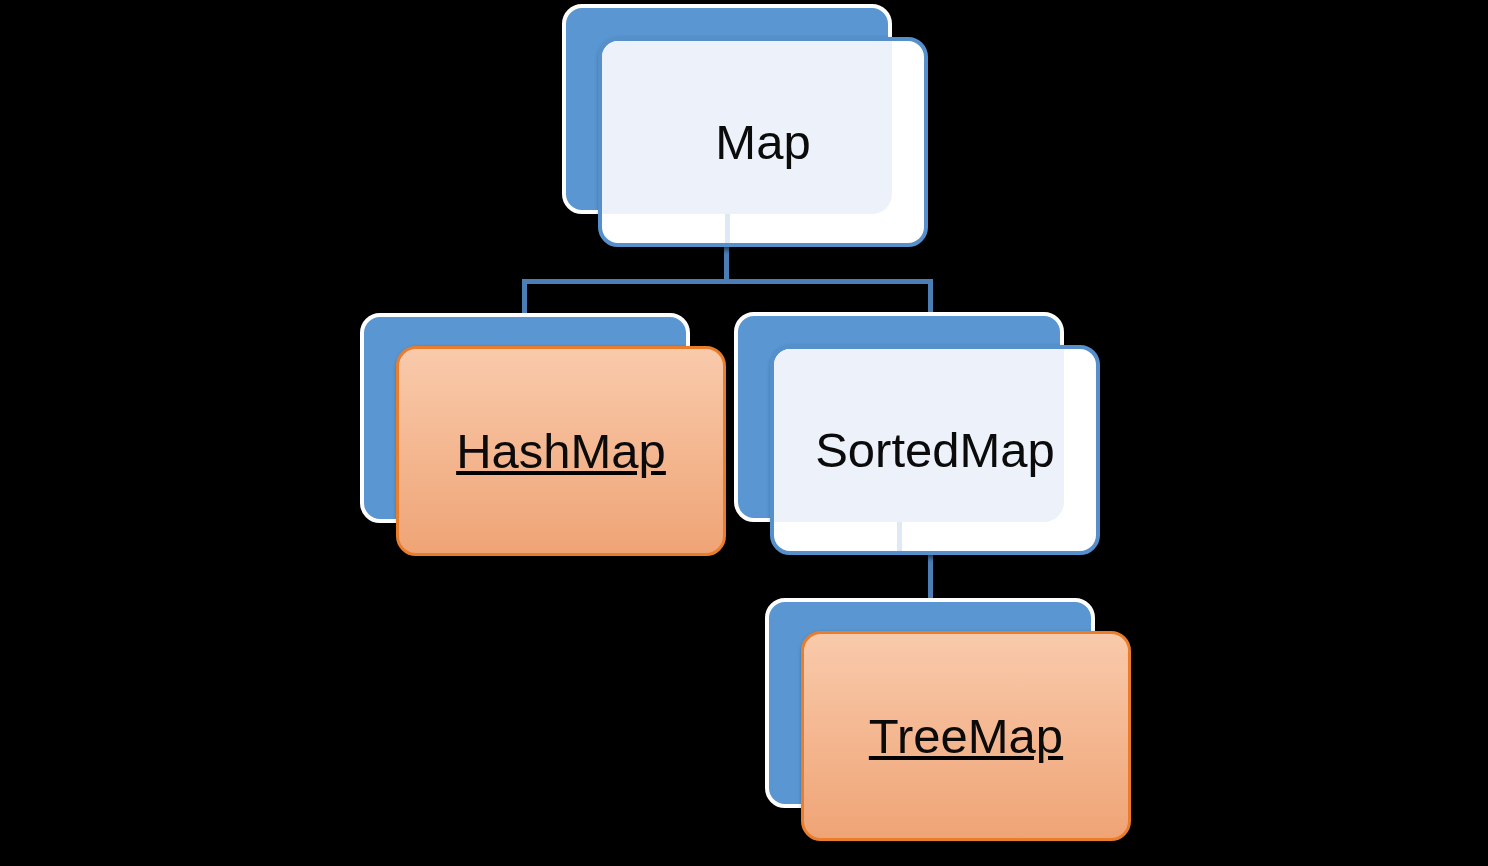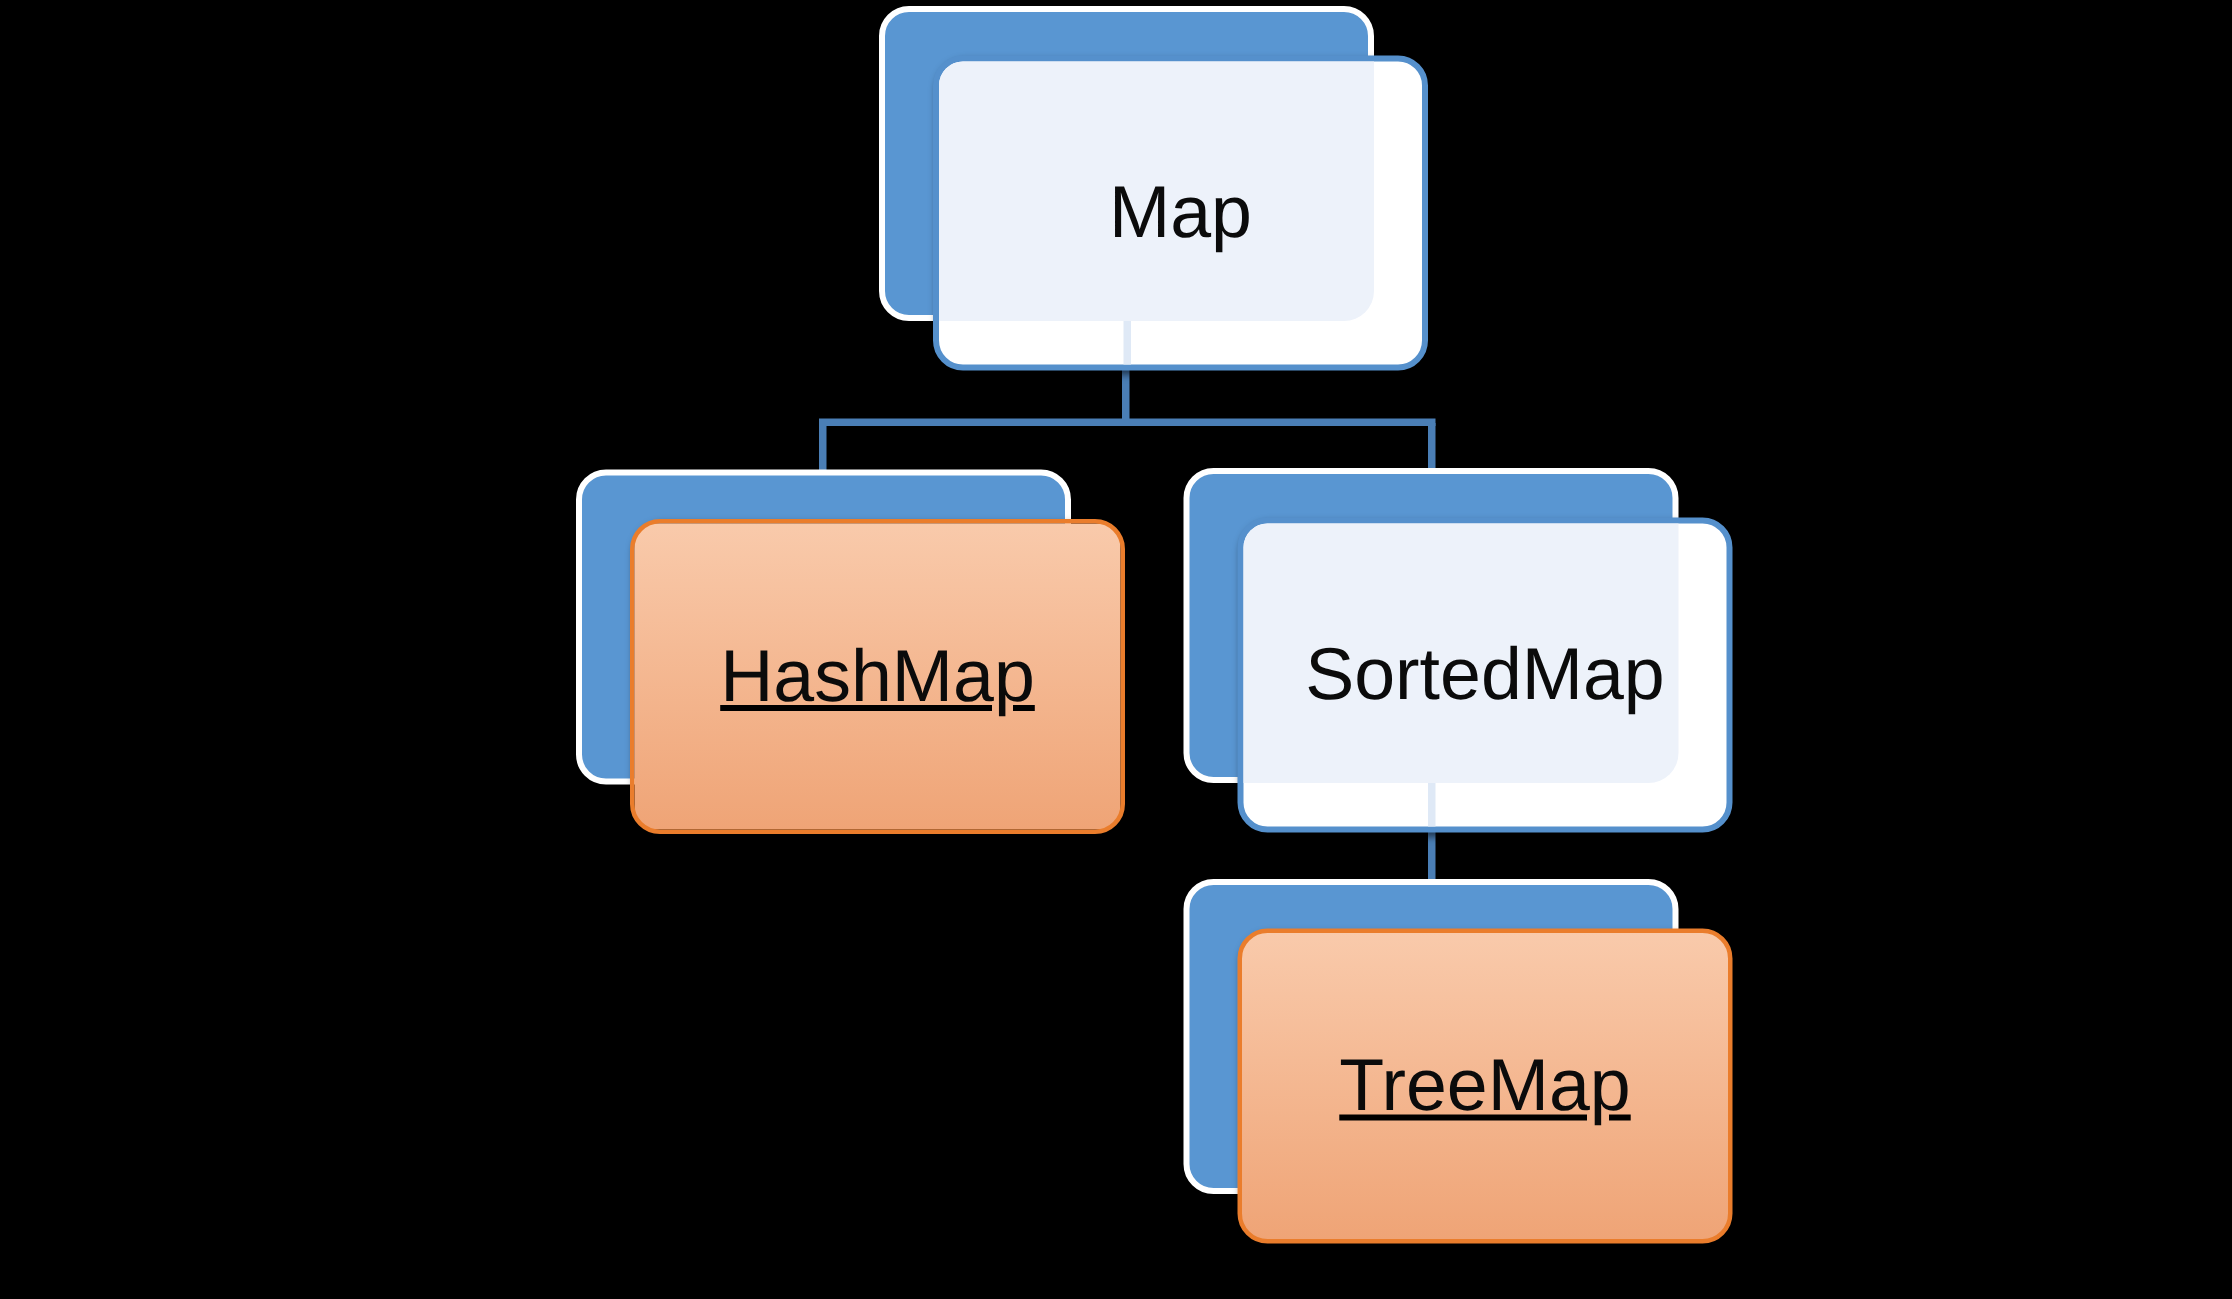--- a/index.html
+++ b/index.html
@@ -10,43 +10,42 @@
     width: 1488px;
     height: 866px;
     background: var(--background, #000000);
     position: relative;
     overflow: hidden;
     font-family: "Liberation Sans", sans-serif;
   }
   .canvas {
     position: absolute;
     inset: 0;
-    margin-left: 24px;
   }
   
   .edge {
     position: absolute;
     background: var(--connector, #4a7eb5);
   }
   .e-map-stem    { left: 724px; top: 244px; width: 5px;   height: 38px; }
   .e-hbar        { left: 522px; top: 279px; width: 411px; height: 5px;  }
   .e-left-drop   { left: 522px; top: 282px; width: 5px;   height: 35px; }
   .e-right-drop  { left: 928px; top: 282px; width: 5px;   height: 33px; }
   .e-tree-stem   { left: 928px; top: 552px; width: 5px;   height: 70px; }
 
   
   .node {
     position: absolute;
     width: 366px;
     height: 243px;
   }
   .pos-map       { left: 562px; top: 4px;   }
   .pos-hashmap   { left: 360px; top: 313px; }
-  .pos-sortedmap { left: 765px; top: 312px; }
-  .pos-treemap   { left: 765px; top: 586px; }
+  .pos-sortedmap { left: 734px; top: 312px; }
+  .pos-treemap   { left: 765px; top: 598px; }
 
   .back {
     position: absolute;
     left: 0; top: 0;
     width: 330px; height: 210px;
     box-sizing: border-box;
     border-radius: 20px;
     background: var(--back-box-fill, #5996d2);
     border: 4px solid var(--back-box-border, #ffffff);
   }

